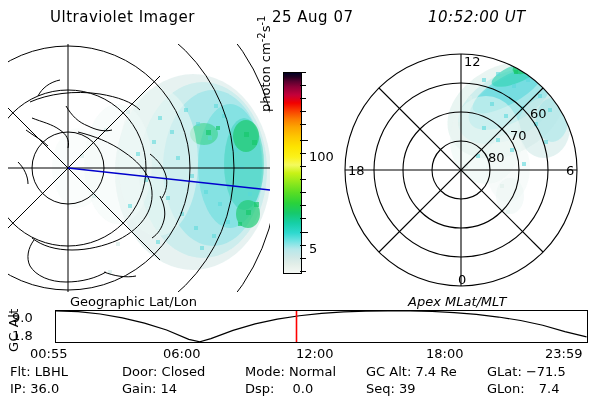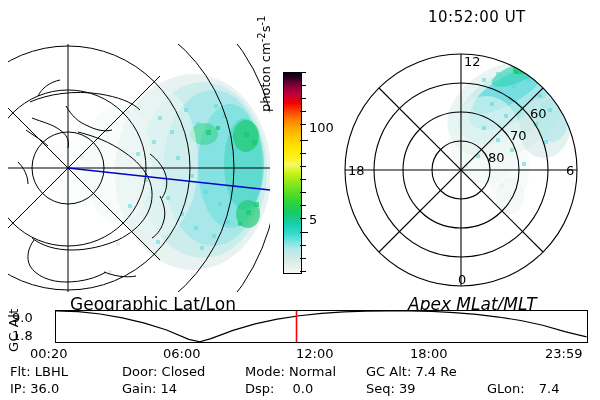--- a/index.html
+++ b/index.html
@@ -9,21 +9,21 @@
     font-family:"DejaVu Sans",sans-serif;color:#000000;
     -webkit-font-smoothing:none;
   }
   .abs{position:absolute;}
 
   
   #header{left:0;top:6px;width:600px;height:24px;}
   #header .h-item{position:absolute;font-size:15px;letter-spacing:0.5px;white-space:nowrap;}
   #h-title{left:50px;top:2px;}
   #h-date{left:272px;top:2px;}
-  #h-time{left:428px;top:2px;}
+  #h-time{left:428px;top:2px;font-style:italic;}
 
   
   #geo-panel{left:8px;top:44px;width:262px;height:248px;}
   #mag-panel{left:330px;top:44px;width:262px;height:248px;}
   .panel-svg{display:block;}
 
   
   #colorbar-group{left:270px;top:60px;width:60px;height:226px;}
   #cb-bar{
     position:absolute;left:13px;top:12px;width:17px;height:200px;
@@ -51,30 +51,30 @@
       #f20000 85%,
       #c4003a 89%,
       #8e0038 93%,
       #55002e 96%,
       #23001f 98%,
       #000024 100%);
   }
   #cb-ticks{position:absolute;left:30px;top:12px;width:8px;height:200px;}
   .cb-tick{position:absolute;left:0;width:6px;height:1px;background:#000;}
   .cb-tick.major{width:8px;height:1px;}
-  .cb-label{position:absolute;left:39px;font-size:13px;line-height:1;white-space:nowrap;}
+  .cb-label{position:absolute;left:39px;font-size:13px;line-height:1;white-space:nowrap;margin-top:29px;}
   #cb-axis-label{
     position:absolute;left:-14px;top:52px;
     font-size:13px;white-space:nowrap;
     transform:rotate(-90deg);transform-origin:left top;
   }
   .sup{font-size:10px;vertical-align:super;}
 
   
-  .panel-title{position:absolute;font-size:17px;white-space:nowrap;}
+  .panel-title{position:absolute;font-size:13px;white-space:nowrap;}
   #geo-title{left:70px;top:294px;}
   #mag-title{left:408px;top:294px;font-style:italic;}
 
   
   #orbit-wrap{left:0;top:306px;width:600px;height:52px;}
   #orbit-box{
     position:absolute;left:55px;top:4px;width:533px;height:33px;
     border:1px solid #000;box-sizing:border-box;background:#fff;
   }
   #orbit-svg{display:block;}
@@ -97,20 +97,22 @@
   .st-c0{left:10px;}
   .st-c1{left:122px;}
   .st-c2{left:245px;}
   .st-c3{left:366px;}
   .st-c4{left:487px;}
 </style>
 </head>
 <body>
 
 <div id="header" class="abs">
+  <span class="h-item" id="h-title">Ultraviolet Imager</span>
+  <span class="h-item" id="h-date">25 Aug 07</span>
   <span class="h-item" id="h-time">10:52:00 UT</span>
 </div>
 
 <div id="geo-panel" class="abs">
   <svg class="panel-svg" width="262" height="248" viewBox="0 0 262 248">
     <defs>
       <clipPath id="geoclip">
           <circle cx="60" cy="124" r="215"></circle>
         </clipPath>
       <clipPath id="discclip">
@@ -338,44 +340,48 @@
   <span class="alt-tick-label" id="alt-hi">9.0</span>
   <span class="alt-tick-label" id="alt-lo">1.8</span>
 
   <div id="orbit-box">
     <svg id="orbit-svg" width="531" height="31" viewBox="0 0 531 31" preserveAspectRatio="none">
       <polyline id="orbit-curve" fill="none" stroke="#000000" stroke-width="1.2" points="0.00,0.00 22.13,0.65 44.25,3.01 66.38,6.89 88.50,12.06 110.63,18.94 132.75,28.42 143.81,30.78 154.88,27.56 177.00,19.38 199.13,12.92 221.25,8.18 243.38,4.74 265.50,2.37 287.63,0.86 309.75,0.22 331.88,0.00 354.00,0.00 376.13,0.43 398.25,1.72 420.38,3.44 442.50,6.03 464.63,9.47 486.75,14.21 508.88,20.67 530.56,25.83"></polyline>
       <line id="orbit-marker" y1="0" y2="31" stroke="#ff0000" stroke-width="1.6" x1="240.50" x2="240.50"></line>
     </svg>
   </div>
 
-  <span class="time-label" style="left:30px">00:20</span>
+  <span class="time-label" style="left:30px">00:55</span>
   <span class="time-label" style="left:163px">06:00</span>
   <span class="time-label" style="left:296px">12:00</span>
-  <span class="time-label" style="left:410px">18:00</span>
+  <span class="time-label" style="left:426px">18:00</span>
   <span class="time-label" style="left:545px">23:59</span>
 </div>
 
 <div id="status" class="abs">
   <span class="st-cell st-r0 st-c0">
     <span>Flt:</span>
     <span>LBHL</span>
   </span>
   <span class="st-cell st-r0 st-c1">
     <span>Door:</span>
     <span>Closed</span>
   </span>
   <span class="st-cell st-r0 st-c2">
     <span>Mode:</span>
     <span>Normal</span>
   </span>
   <span class="st-cell st-r0 st-c3">
     <span>GC Alt:</span>
     <span>7.4 Re</span>
   </span>
+  <span class="st-cell st-r0 st-c4">
+    <span>GLat:</span>
+    <span>−71.5</span>
+  </span>
 
   <span class="st-cell st-r1 st-c0">
     <span>IP:</span>
     <span>36.0</span>
   </span>
   <span class="st-cell st-r1 st-c1">
     <span>Gain:</span>
     <span>14</span>
   </span>
   <span class="st-cell st-r1 st-c2">

